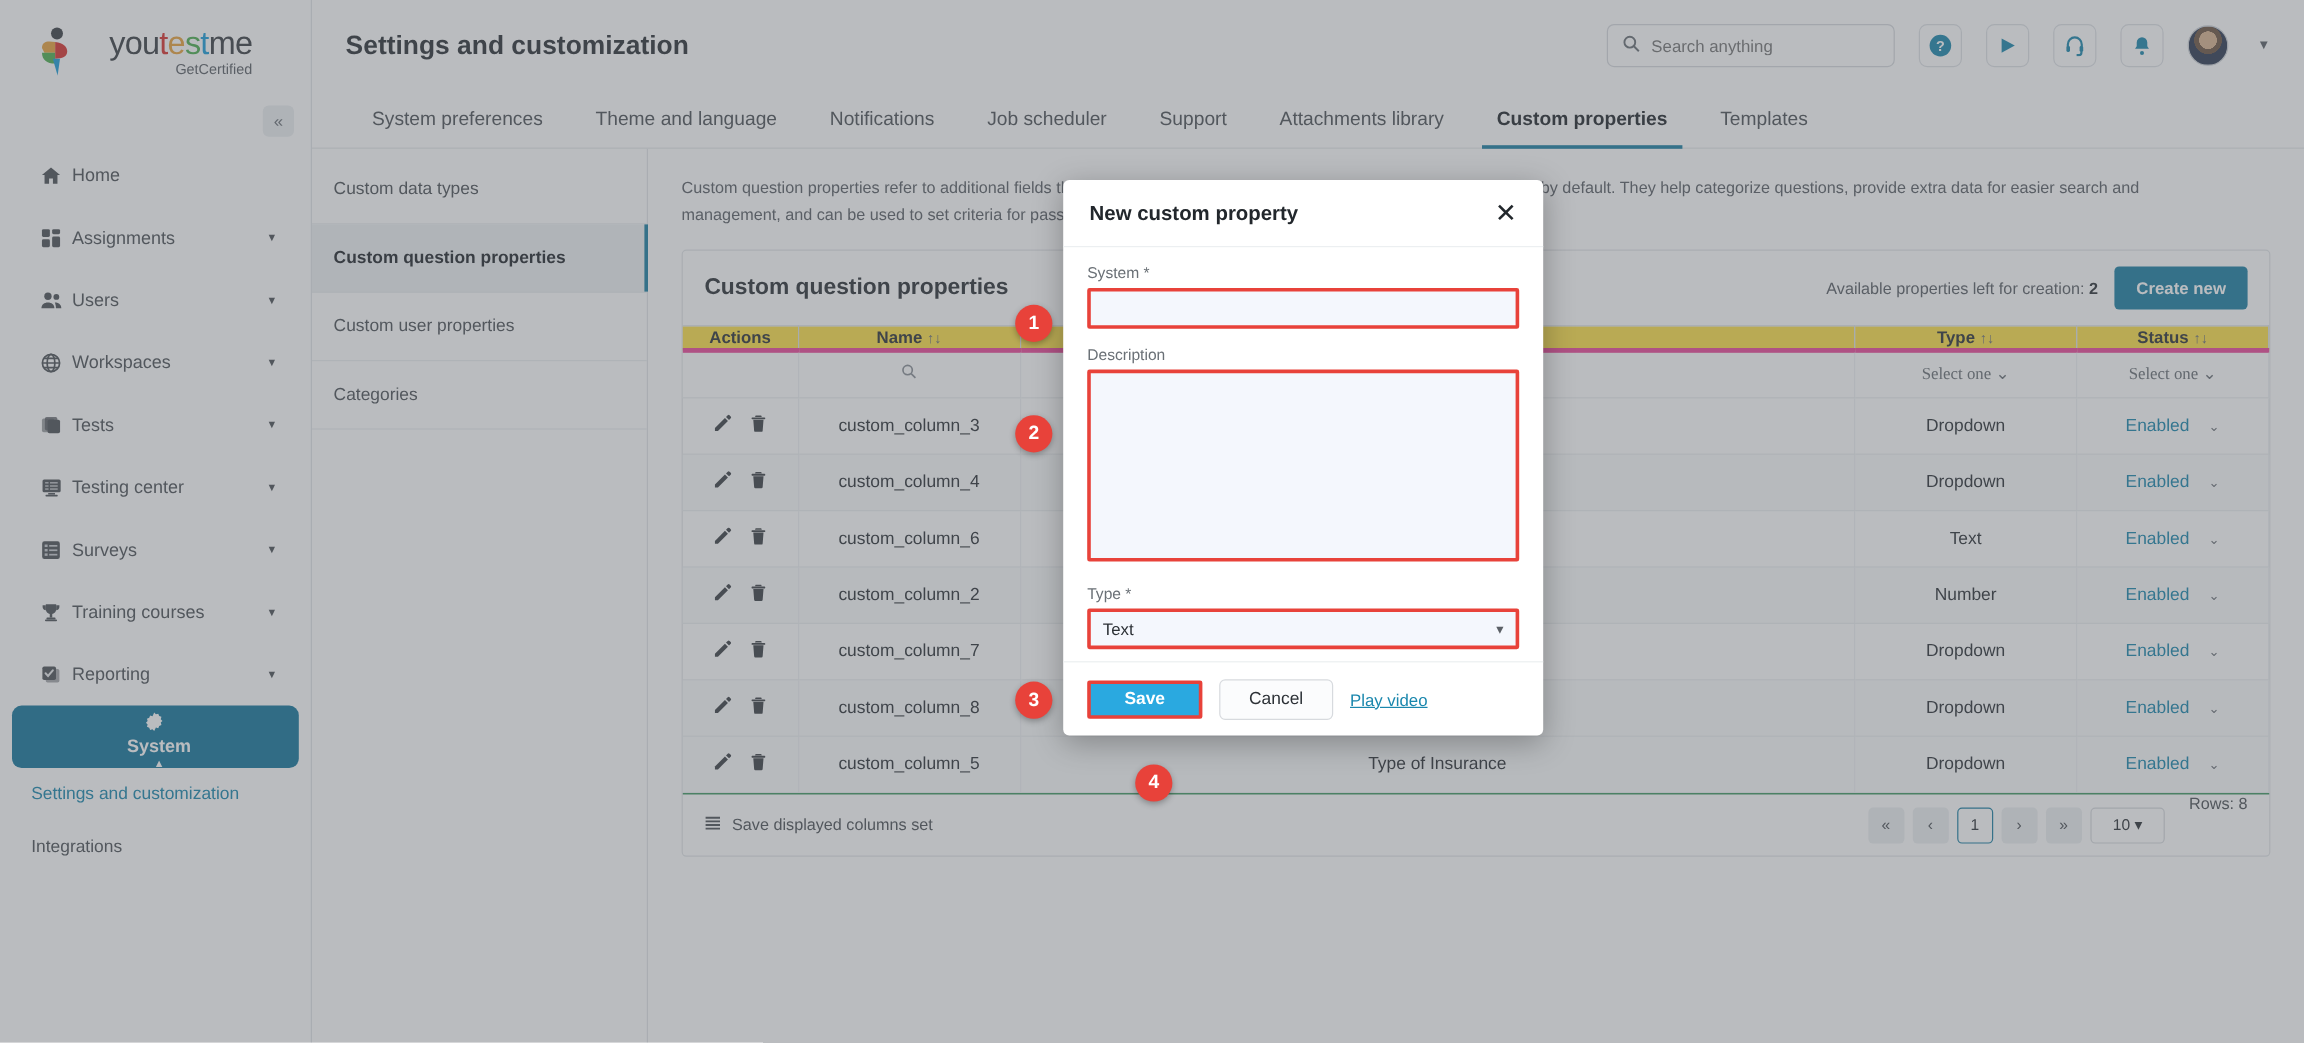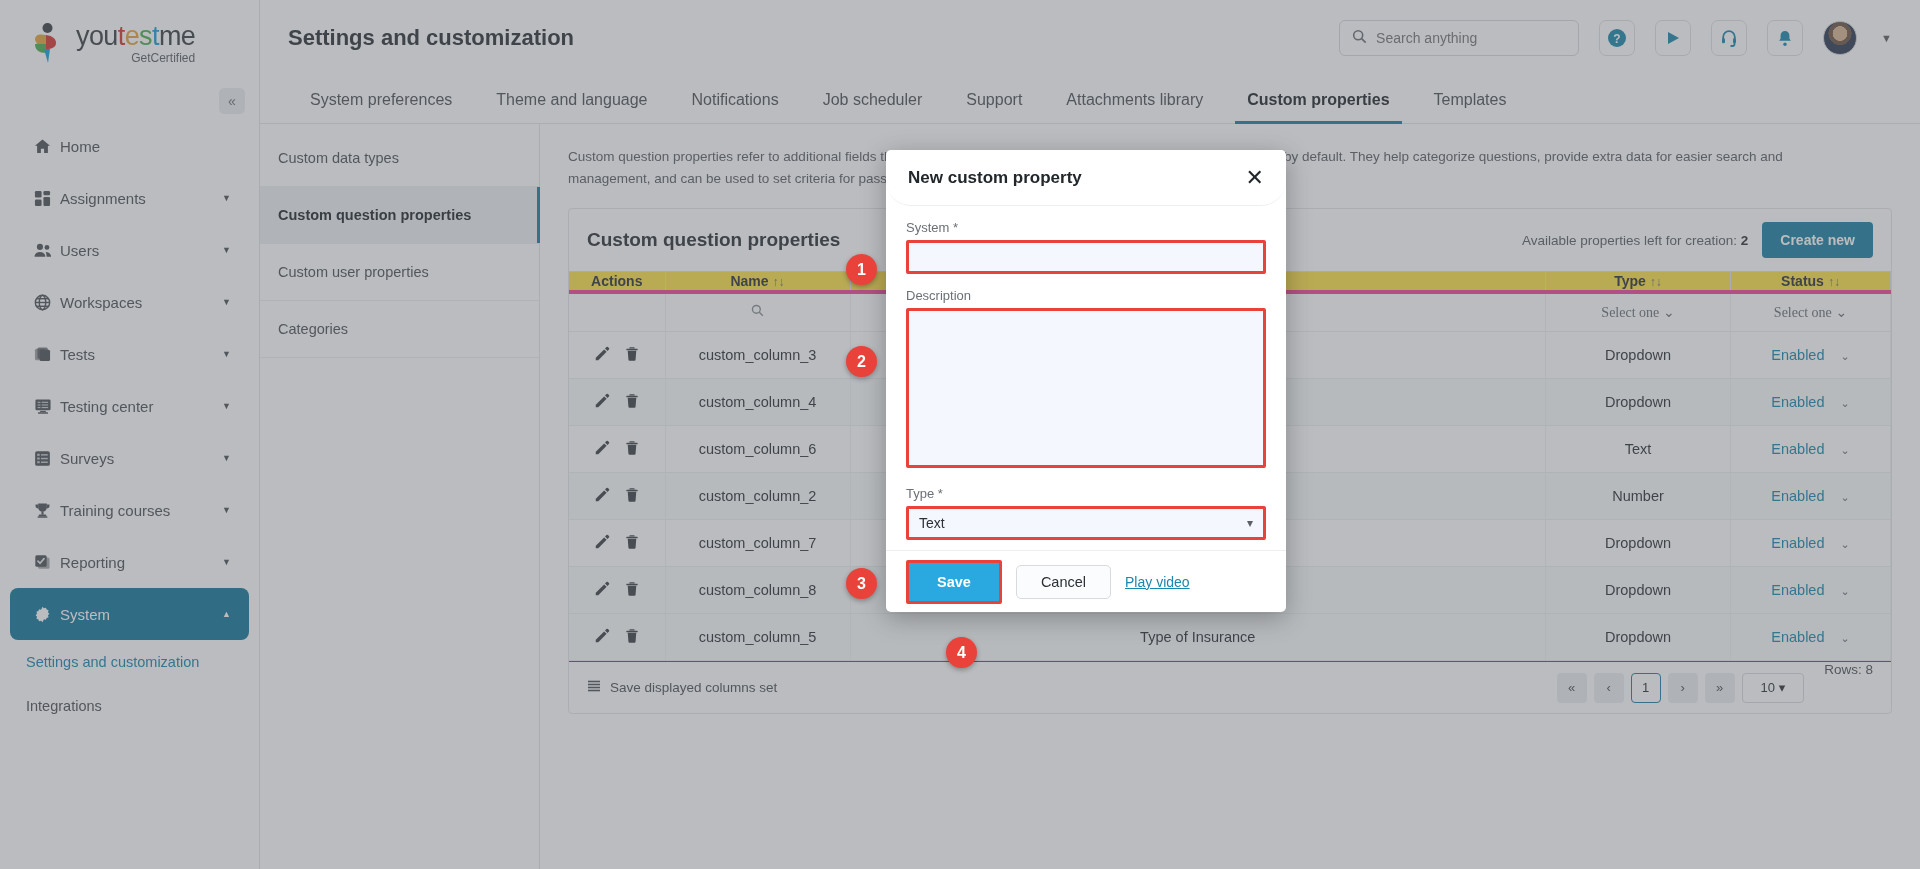--- a/index.html
+++ b/index.html
@@ -17,21 +17,21 @@
     z-index: 50; pointer-events: none;
   }
 
   
   .sidebar {
     width: 260px; flex: 0 0 260px; background: #ffffff;
     border-right: 1px solid #e2e5e8; height: 869px;
     position: relative; overflow: hidden;
   }
   .logo-wrap { padding: 22px 0 0 28px; height: 86px; }
-  .logo-row { display: flex; align-items: center; gap: 8px; }
+  .logo-row { display: flex; align-items: center; gap: 23px; }
   .logo-mark { width: 40px; height: 44px; position: relative; }
   .logo-text-block { display:flex; flex-direction: column; }
   .logo-word { font-size: 27px; font-weight: 400; letter-spacing: -0.6px; line-height: 1; }
   .lw-you { color: #3c4045; } .lw-t { color: #d9332f; } .lw-e { color: #e8a33d; }
   .lw-s { color: #4caf50; } .lw-t2 { color: #1b9dd9; } .lw-me { color: #3c4045; }
   .logo-sub { font-size: 12px; color: #5b6066; text-align: right; margin-top: 1px; }
 
   .collapse-btn {
     position: absolute; right: 14px; top: 88px;
     width: 26px; height: 26px; border-radius: 5px;
@@ -42,21 +42,21 @@
 
   .nav { margin-top: 34px; }
   .nav-item {
     display: flex; align-items: center; height: 52px;
     padding: 0 18px 0 24px; margin: 0 10px; border-radius: 8px;
     color: #4d5257; cursor: pointer; font-size: 15px;
   }
   .nav-item .ic { width: 26px; flex: 0 0 26px; display:flex; align-items:center; color:#4d5257; }
   .nav-item .lbl { flex: 1; }
   .nav-item .caret { font-size: 9px; color: #4d5257; }
-  .nav-item.active { background: #13759b; color: #fff; font-weight: normal; }
+  .nav-item.active { background: #13759b; color: #fff; font-weight: bold; flex-direction: column; }
   .nav-item.active .ic, .nav-item.active .caret { color: #fff; }
   .nav-sub {
     padding: 14px 0 14px 26px; font-size: 14.5px; color: #4d5257; cursor: pointer;
   }
   .nav-sub.sel { color: #1a87ad; }
 
   
   .main { flex: 1; display: flex; flex-direction: column; background: #fff; min-width: 0; }
 
   .topbar {
@@ -175,21 +175,20 @@
   .modal {
     position: absolute; z-index: 100;
     left: 886px; top: 150px; width: 400px;
     background: #fff; border-radius: 5px;
     box-shadow: 0 6px 26px rgba(0,0,0,0.28);
     overflow: visible;
   }
   .modal-head {
     height: 56px; display: flex; align-items: center; padding: 0 22px;
     border-bottom: 1px solid #eceff1;
-    border-radius: 25px;
   }
   .modal-title { font-size: 17px; font-weight: bold; color: #22272c; flex: 1; }
   .modal-close { font-size: 22px; color: #22272c; cursor: pointer; line-height: 1; }
   .modal-body { padding: 14px 20px 10px 20px; }
   .fld-label { font-size: 13px; color: #6a7076; margin-bottom: 5px; }
   .fld-input {
     width: 100%; height: 34px; background: #f4f7fd;
     border: 3px solid #e8423a; border-radius: 2px;
     font-family: inherit; font-size: 14px; color: #2c3136; padding: 0 9px; outline: none;
   }
@@ -206,21 +205,21 @@
     display: flex; align-items: center; padding: 0 10px;
     font-size: 14px; color: #2c3136; cursor: pointer;
   }
   .fld-select .sel-caret { margin-left: auto; color: #5b6066; font-size: 12px; }
   .modal-foot {
     border-top: 1px solid #eceff1; height: 62px;
     display: flex; align-items: center; gap: 14px; padding: 0 20px;
   }
   .btn-save {
     background: #2aa9e0; color: #fff; border: 3px solid #e8423a; border-radius: 2px;
-    height: 44px; padding: 0 28px; font-size: 14.5px; font-weight: bold;
+    height: 32px; padding: 0 28px; font-size: 14.5px; font-weight: bold;
     cursor: pointer; font-family: inherit;
   }
   .btn-cancel {
     background: #fbfcfd; color: #2c3136; border: 1px solid #d7dade; border-radius: 5px;
     height: 34px; padding: 0 24px; font-size: 14.5px; cursor: pointer; font-family: inherit;
   }
   .play-link { color: #1a87ad; font-size: 14px; text-decoration: underline; cursor: pointer; }
 
   
   .step {

